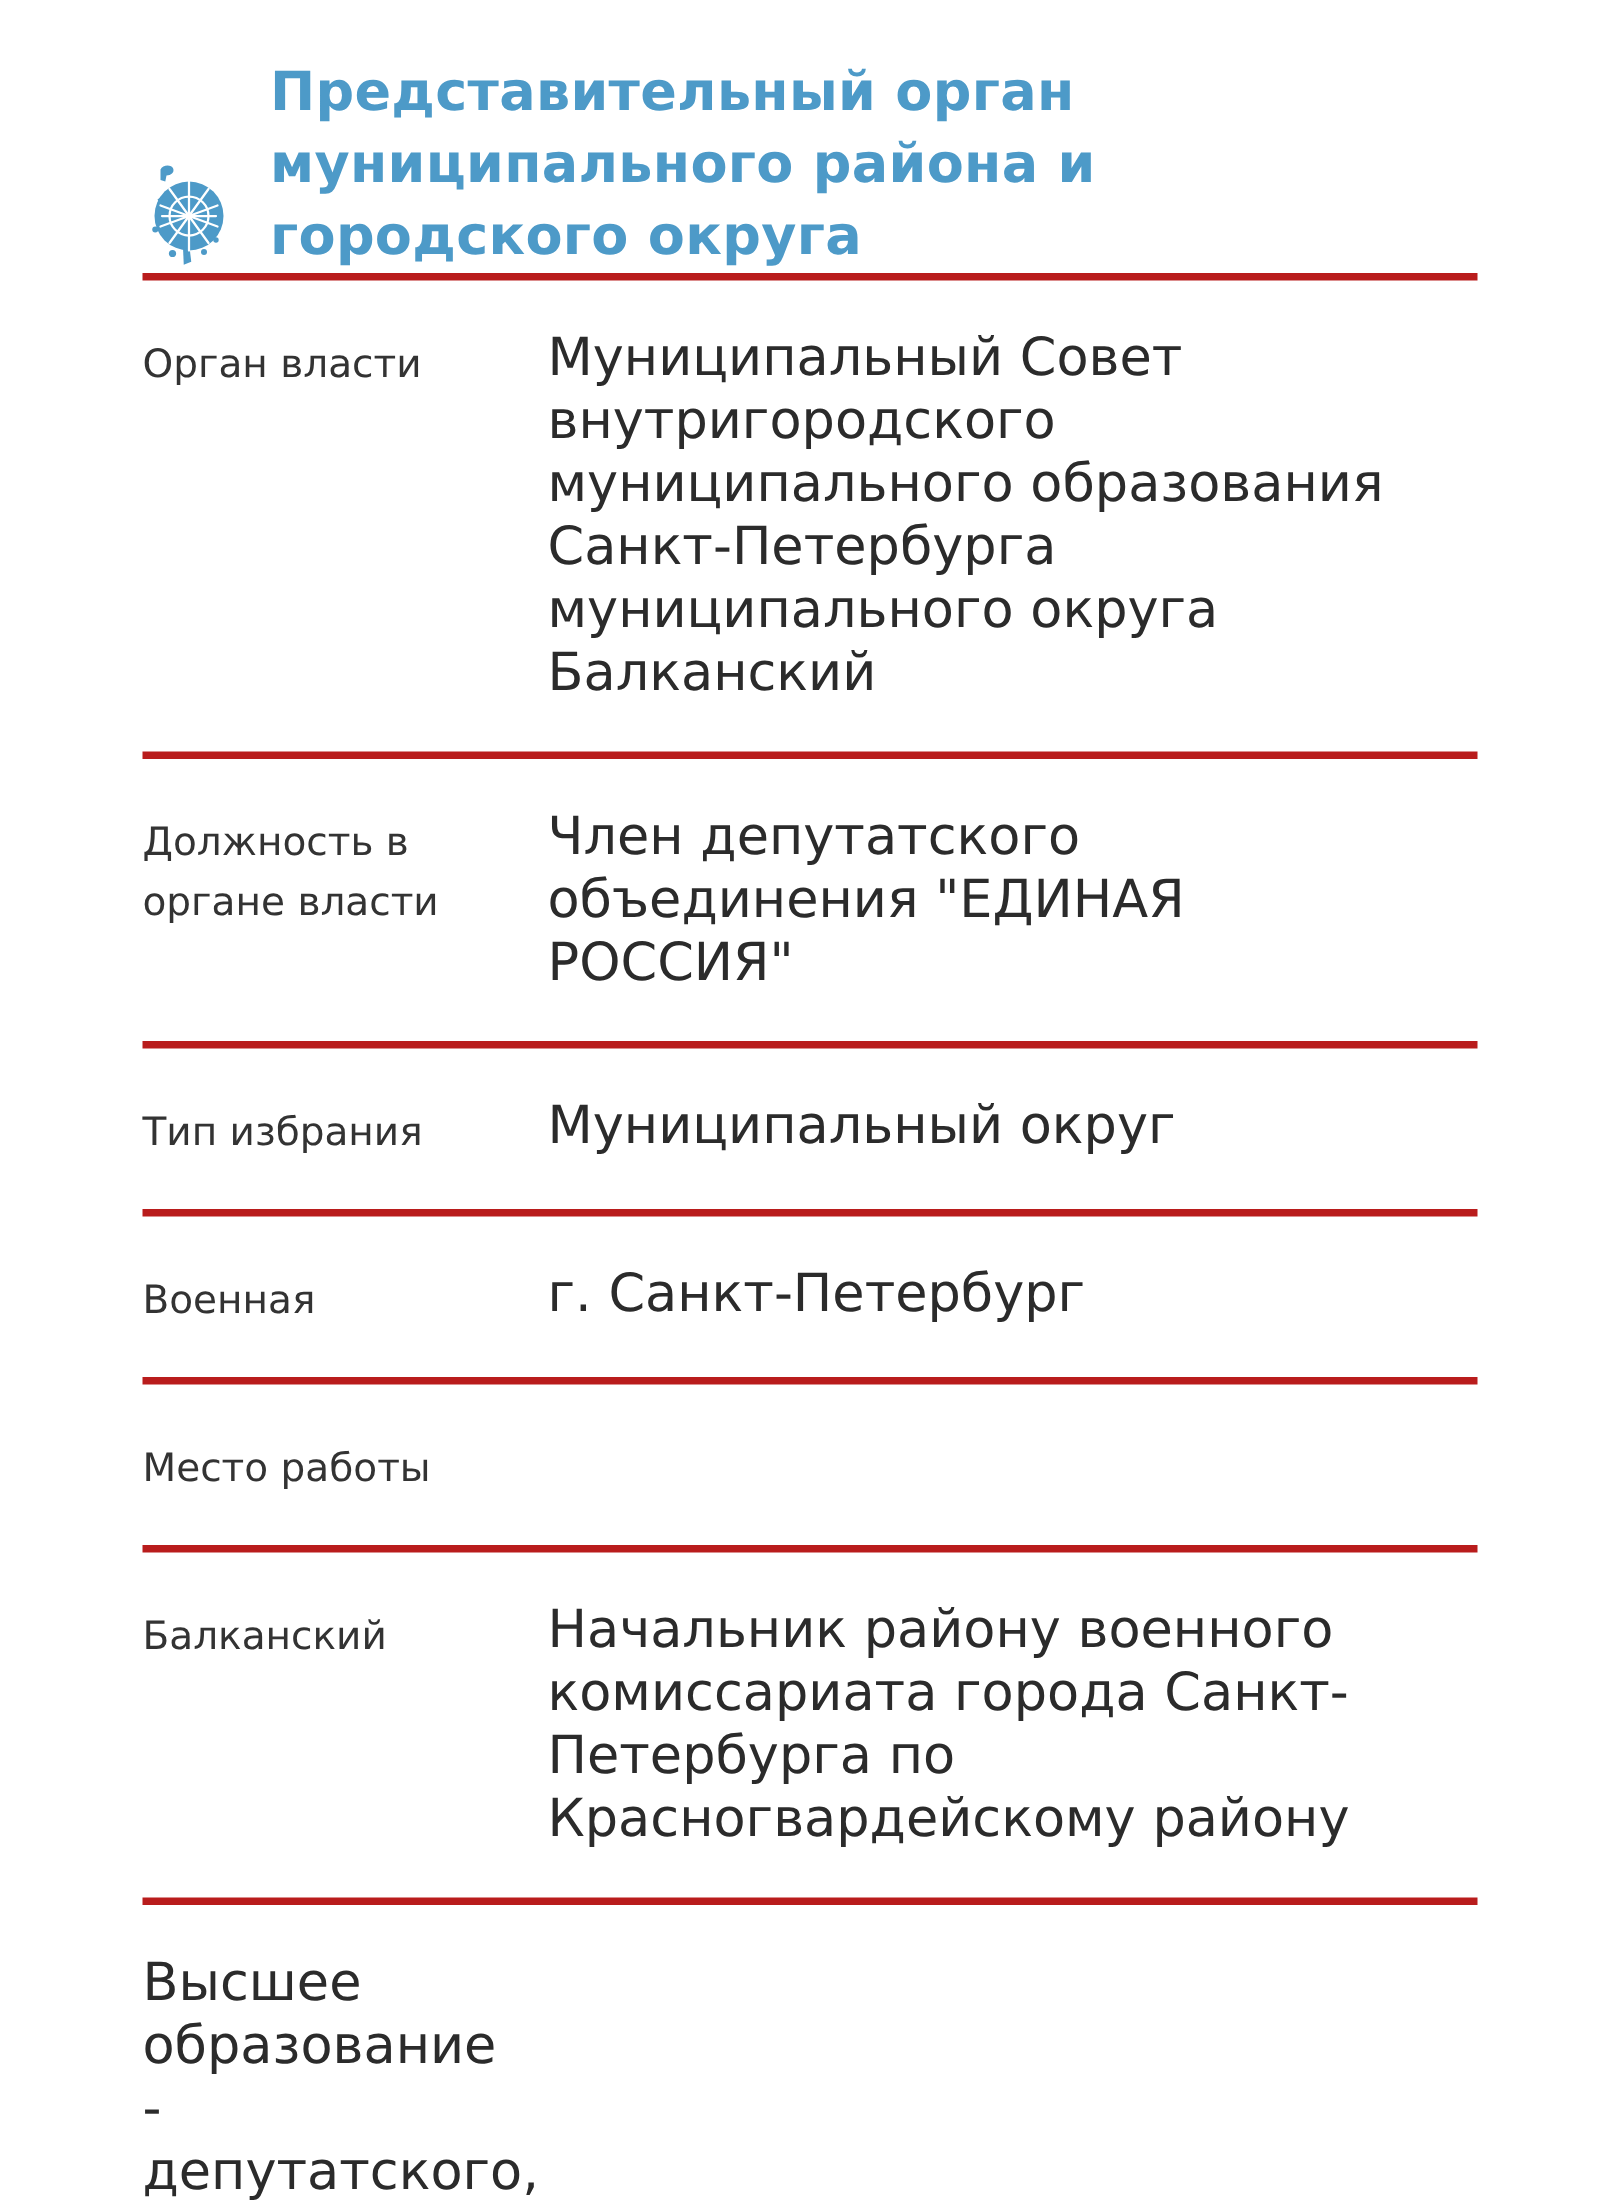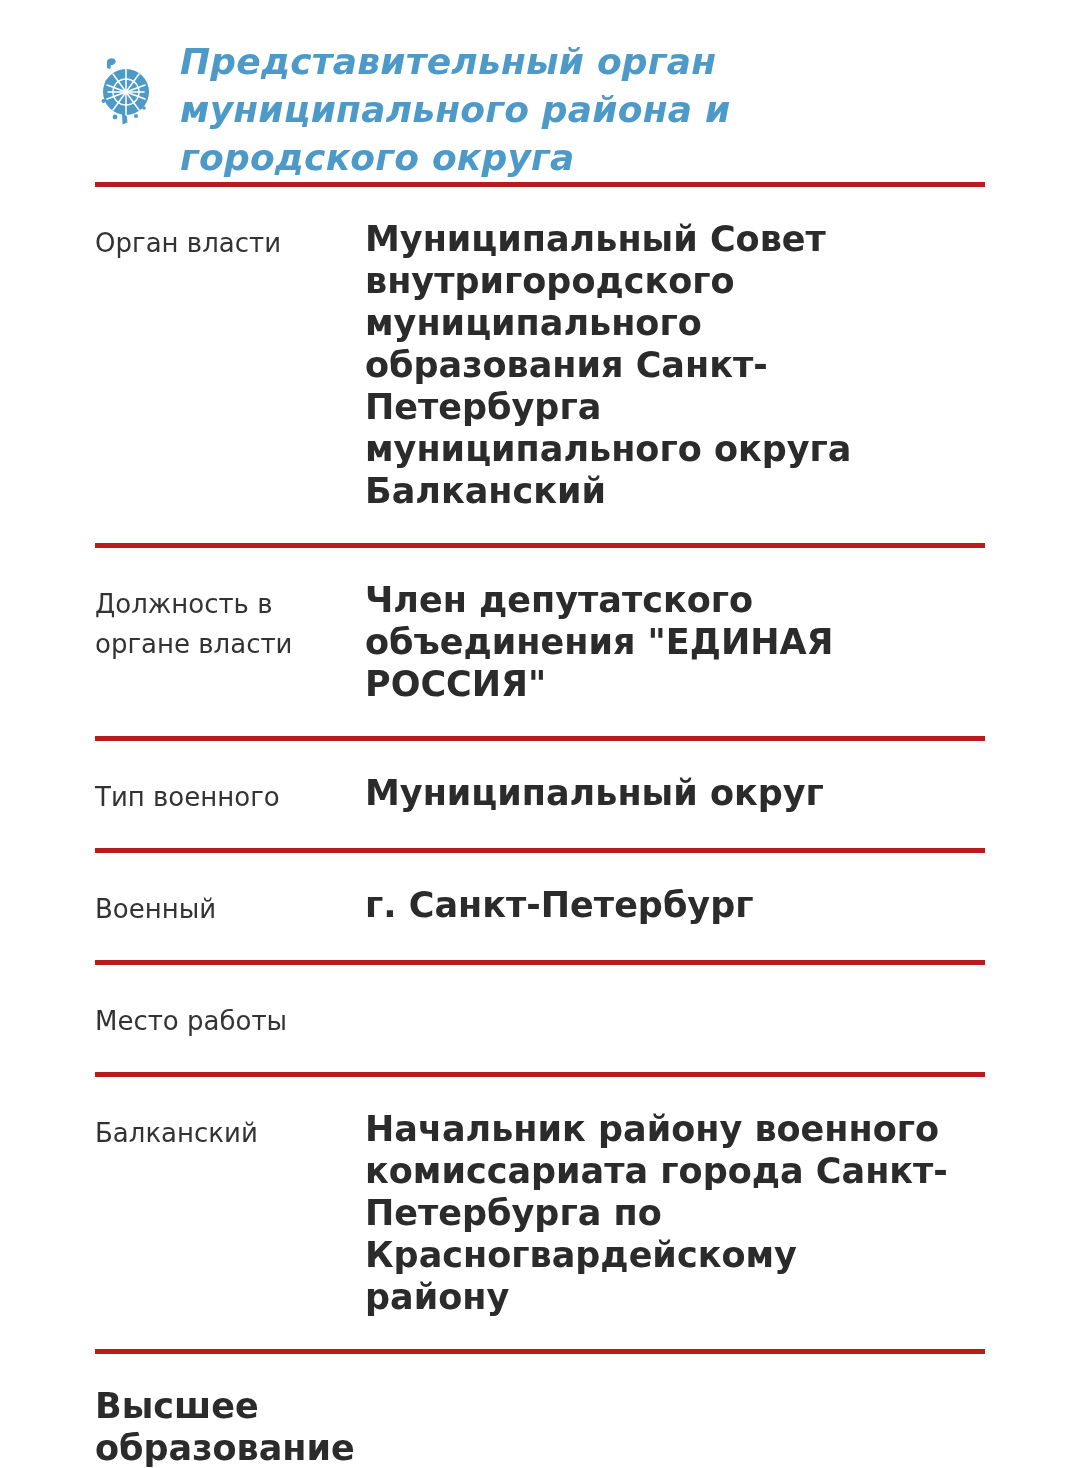--- a/index.html
+++ b/index.html
@@ -8,23 +8,22 @@
 
   .page {
     width: 1080px;
     min-height: 1468px;
     background: #ffffff;
     padding: 38px 95px 30px 95px;
   }
 
   .header {
     display: flex;
-    align-items: flex-start;
+    align-items: flex-end;
     gap: 27px;
-    font-style: italic;
   }
   .map-icon {
     flex: 0 0 auto;
     width: 58px;
     height: 74px;
     margin-top: 18px;
   }
   .title {
     font-size: 36px;
     line-height: 48px;
@@ -45,21 +44,21 @@
   .row:last-child { border-bottom: 1px solid #e4e4e4; }
   .row-label {
     font-size: 26px;
     line-height: 40px;
     color: #333333;
     padding-top: 5px;
   }
   .row-value {
     font-size: 35px;
     line-height: 42px;
-    font-weight: 700;
+    font-weight: 400;
     color: #2b2b2b;
     padding-right: 35px;
   }
 </style>
 </head>
 <body>
 
 <div class="page">
 
   <header class="header">
@@ -95,26 +94,26 @@
       <div class="row-label">Орган власти</div>
       <div class="row-value">Муниципальный Совет внутригородского муниципального образования Санкт-Петербурга муниципального округа Балканский</div>
     </div>
 
     <div class="row">
       <div class="row-label">Должность в органе власти</div>
       <div class="row-value">Член депутатского объединения "ЕДИНАЯ РОССИЯ"</div>
     </div>
 
     <div class="row">
-      <div class="row-label">Тип военного</div>
+      <div class="row-label">Тип избрания</div>
       <div class="row-value">Муниципальный округ</div>
     </div>
 
     <div class="row">
-      <div class="row-label">Военный</div>
+      <div class="row-label">Военная</div>
       <div class="row-value">г. Санкт-Петербург</div>
     </div>
 
     <div class="row">
       <div class="row-label">Место работы</div>
     </div>
 
     <div class="row">
       <div class="row-label">Балканский</div>
       <div class="row-value">Начальник району военного комиссариата города Санкт-Петербурга по Красногвардейскому району</div>

